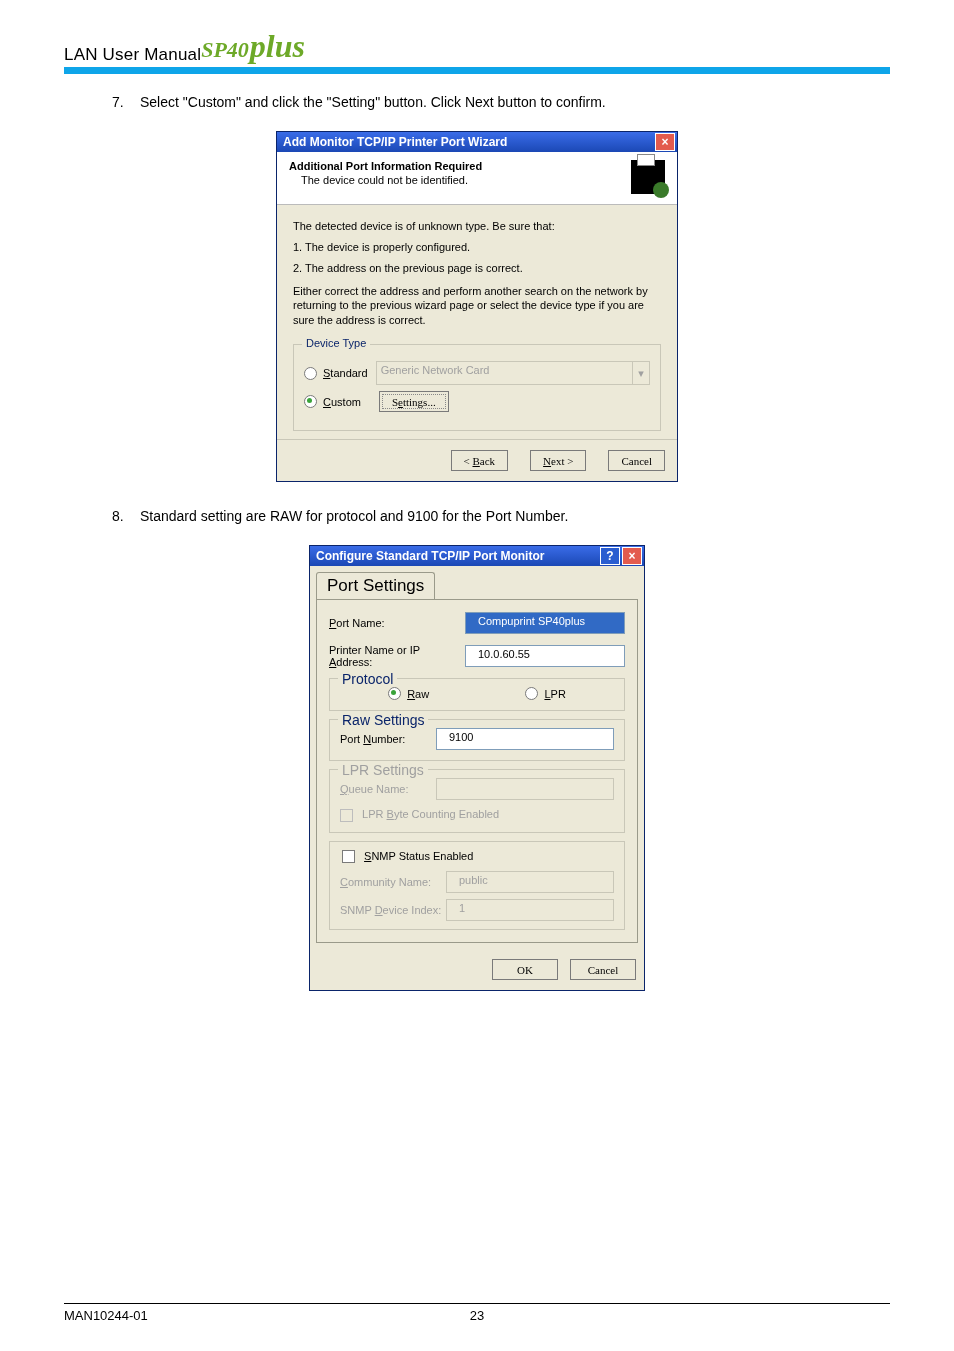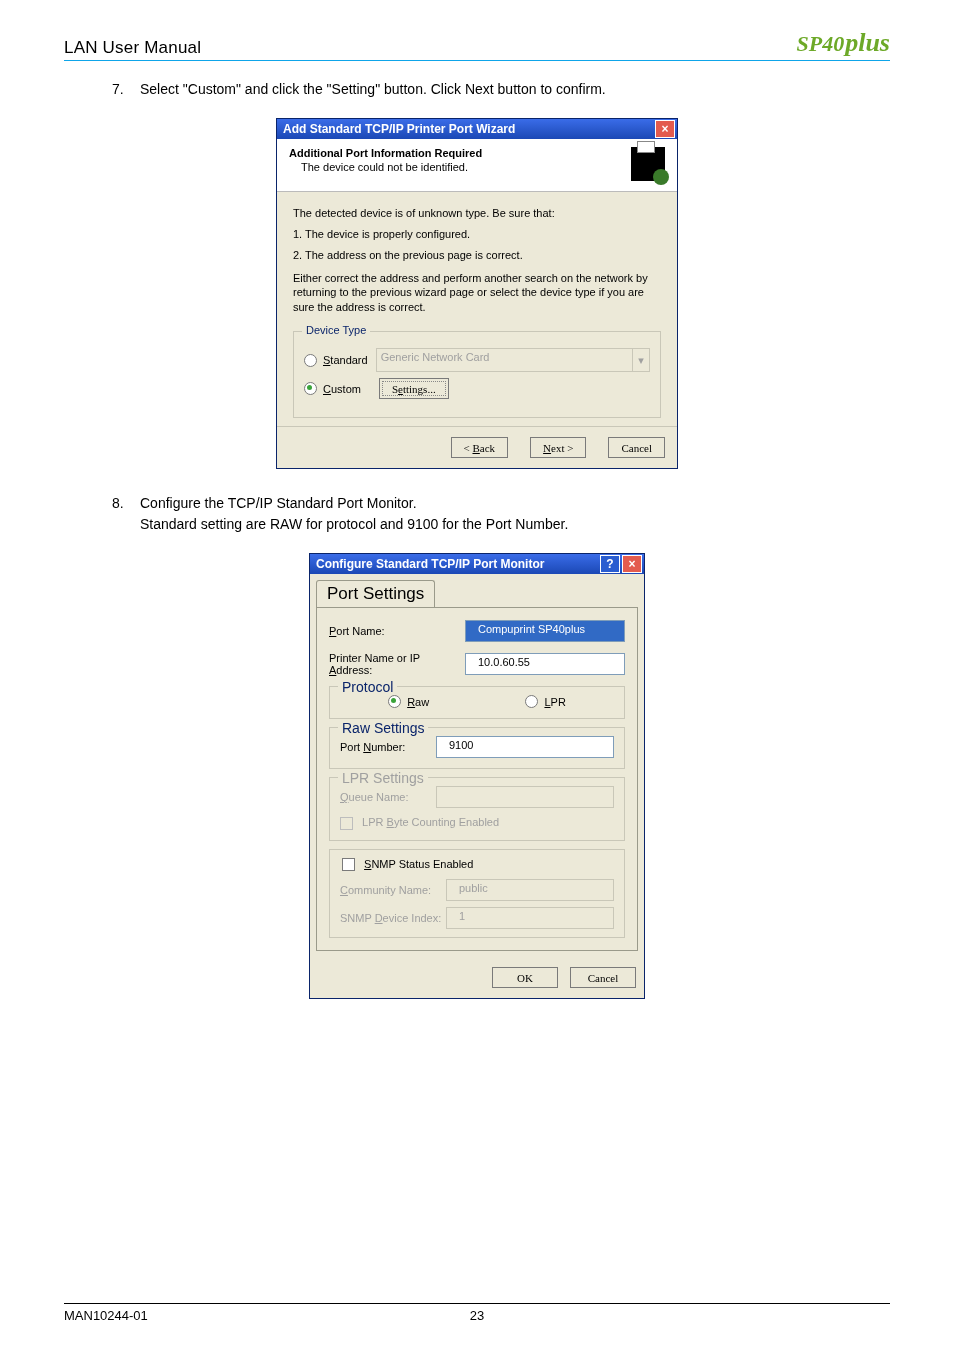--- a/index.html
+++ b/index.html
@@ -1,20 +1,20 @@
 <!DOCTYPE html>
 <html><head>
 <meta charset="utf-8">
 <style>
   html,body{margin:0;padding:0;font-family:Arial,Helvetica,sans-serif;background:#fff;color:#000}
   .page{width:954px;min-height:1351px;position:relative;box-sizing:border-box;padding:28px 64px 40px 64px}
-  .header-row{display:flex;justify-content:space-between;align-items:flex-end;border-bottom:1px solid #0ea5e9;padding-bottom:2px;margin-bottom:18px}
+  .header-row{display:flex;align-items:flex-end;border-bottom:7px solid #0ea5e9;padding-bottom:2px;margin-bottom:18px}
   .header-title{font-size:17px;letter-spacing:0.2px}
   .logo{font-family:"Times New Roman",serif;font-style:italic;color:#6da928;font-size:22px;font-weight:600}
-  .logo .plus{font-family:"Brush Script MT",cursive;font-size:26px;font-style:italic;margin-left:1px}
+  .logo .plus{font-family:"Brush Script MT",cursive;font-size:32px;font-style:italic;margin-left:1px}
   .body-text{font-size:14px;line-height:1.5}
   .step{display:flex;margin:8px 0 18px 48px}
   .step-num{width:28px;flex:none}
   .step-txt{flex:1}
   
   .win-dialog{margin:6px auto 24px auto;border:1px solid #0a246a;background:#ece9d8;font-family:Tahoma,Arial,sans-serif;font-size:11px;color:#000}
   .titlebar{background:linear-gradient(to bottom,#3a6ce8,#1b48b5);color:#fff;display:flex;align-items:center;height:20px;padding:0 2px 0 6px;font-weight:bold;font-size:12px}
   .titlebar .ttl{flex:1;white-space:nowrap;overflow:hidden}
   .tbar-btn{background:#e35b4e;width:18px;height:16px;border:1px solid #fff;color:#fff;font-weight:bold;display:flex;align-items:center;justify-content:center;margin-left:2px;font-size:12px;line-height:1}
   .tbar-help{background:#2a5dd0}
@@ -71,21 +71,21 @@
     </div>
   </div>
 
   <div class="step body-text">
     <div class="step-num">7.</div>
     <div class="step-txt">Select "Custom" and click the "Setting"  button.  Click  Next button to confirm.</div>
   </div>
 
   <div class="win-dialog d1">
     <div class="titlebar">
-      <div class="ttl">Add Standard TCP/IP Printer Port Wizard</div>
+      <div class="ttl">Add Monitor TCP/IP Printer Port Wizard</div>
       <div class="tbar-btn">×</div>
     </div>
     <div class="d1-headpanel">
       <div class="d1-headtxt">
         <div class="h1">Additional Port Information Required</div>
         <div class="h2">The device could not be identified.</div>
       </div>
       <div class="printer-icon"></div>
     </div>
     <div class="d1-body">
@@ -119,21 +119,20 @@
       <button class="btn">
           <span><u class="mn">N</u>ext &gt;</span>
         </button>
       <button class="btn">Cancel</button>
     </div>
   </div>
 
   <div class="step body-text" style="margin-top:10px">
     <div class="step-num">8.</div>
     <div class="step-txt">
-      <div>Configure the TCP/IP Standard Port Monitor.</div>
       <div>Standard setting are RAW for protocol and 9100 for the Port Number.</div>
     </div>
   </div>
 
   <div class="win-dialog d2">
     <div class="titlebar">
       <div class="ttl">Configure Standard TCP/IP Port Monitor</div>
       <div class="tbar-btn tbar-help">?</div>
       <div class="tbar-btn">×</div>
     </div>

